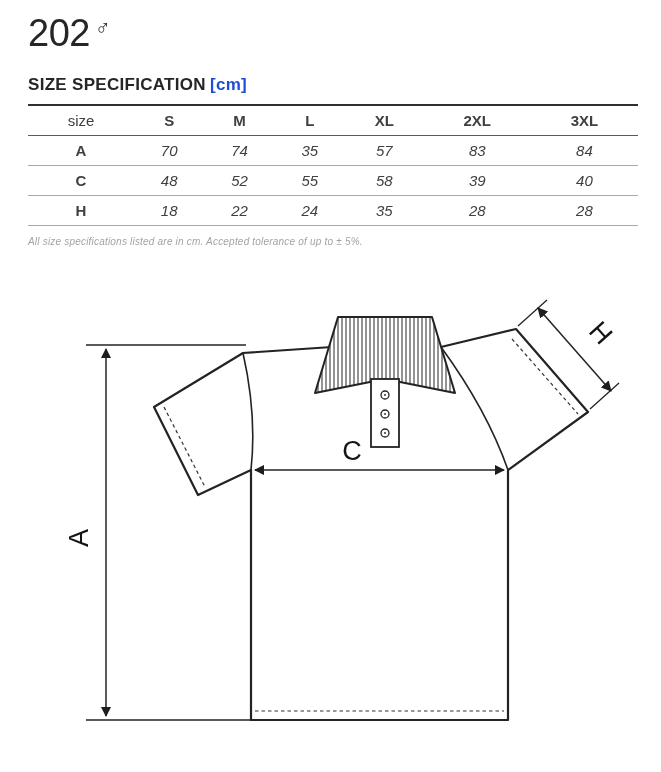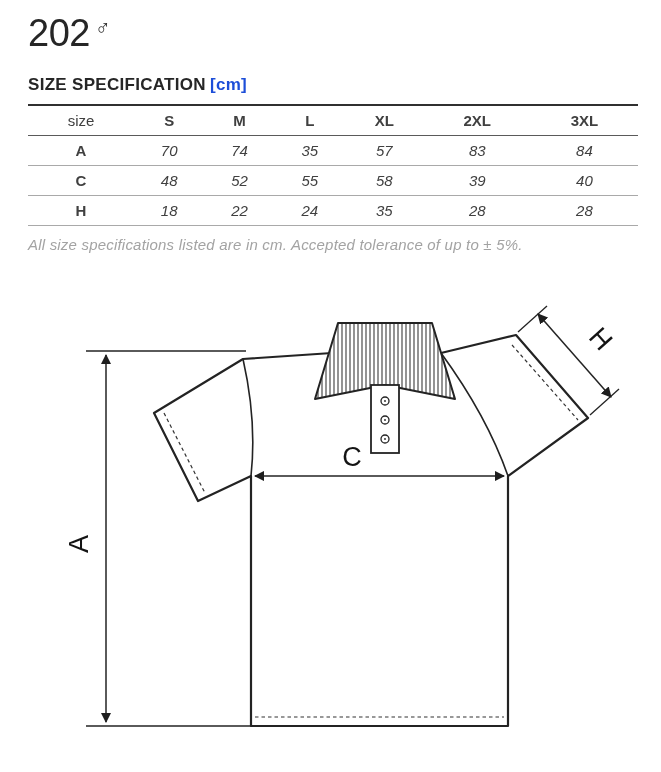--- a/index.html
+++ b/index.html
@@ -29,21 +29,21 @@
   .size-table th, .size-table td {
     text-align:center; font-size:15px; height:30px; padding:4px 2px; color:#404040;
   }
   .size-table thead th { font-weight:700; border-bottom:1.5px solid #5a5a5a; }
   .size-table thead th.size-col { font-weight:400; width:106px; }
   .size-table tbody th { font-weight:700; }
   .size-table tbody td { font-weight:400;font-style:italic; }
   .size-table tbody tr { border-bottom:1px solid #a9a9a9; }
 
   
-  .note { margin-top:10px; font-size:15px; font-style:italic; color:#a3a3a3; letter-spacing:0.2px; }
+  .note { margin-top:10px; font-size:10px; font-style:italic; color:#a3a3a3; letter-spacing:0.2px; }
 
   
   svg.shirt { display:block; margin-top:48px; margin-left:-28px; }
   svg.shirt text { font-family:"Liberation Sans", sans-serif; }
 </style>
 </head>
 <body>
 
 <div class="page">
 

